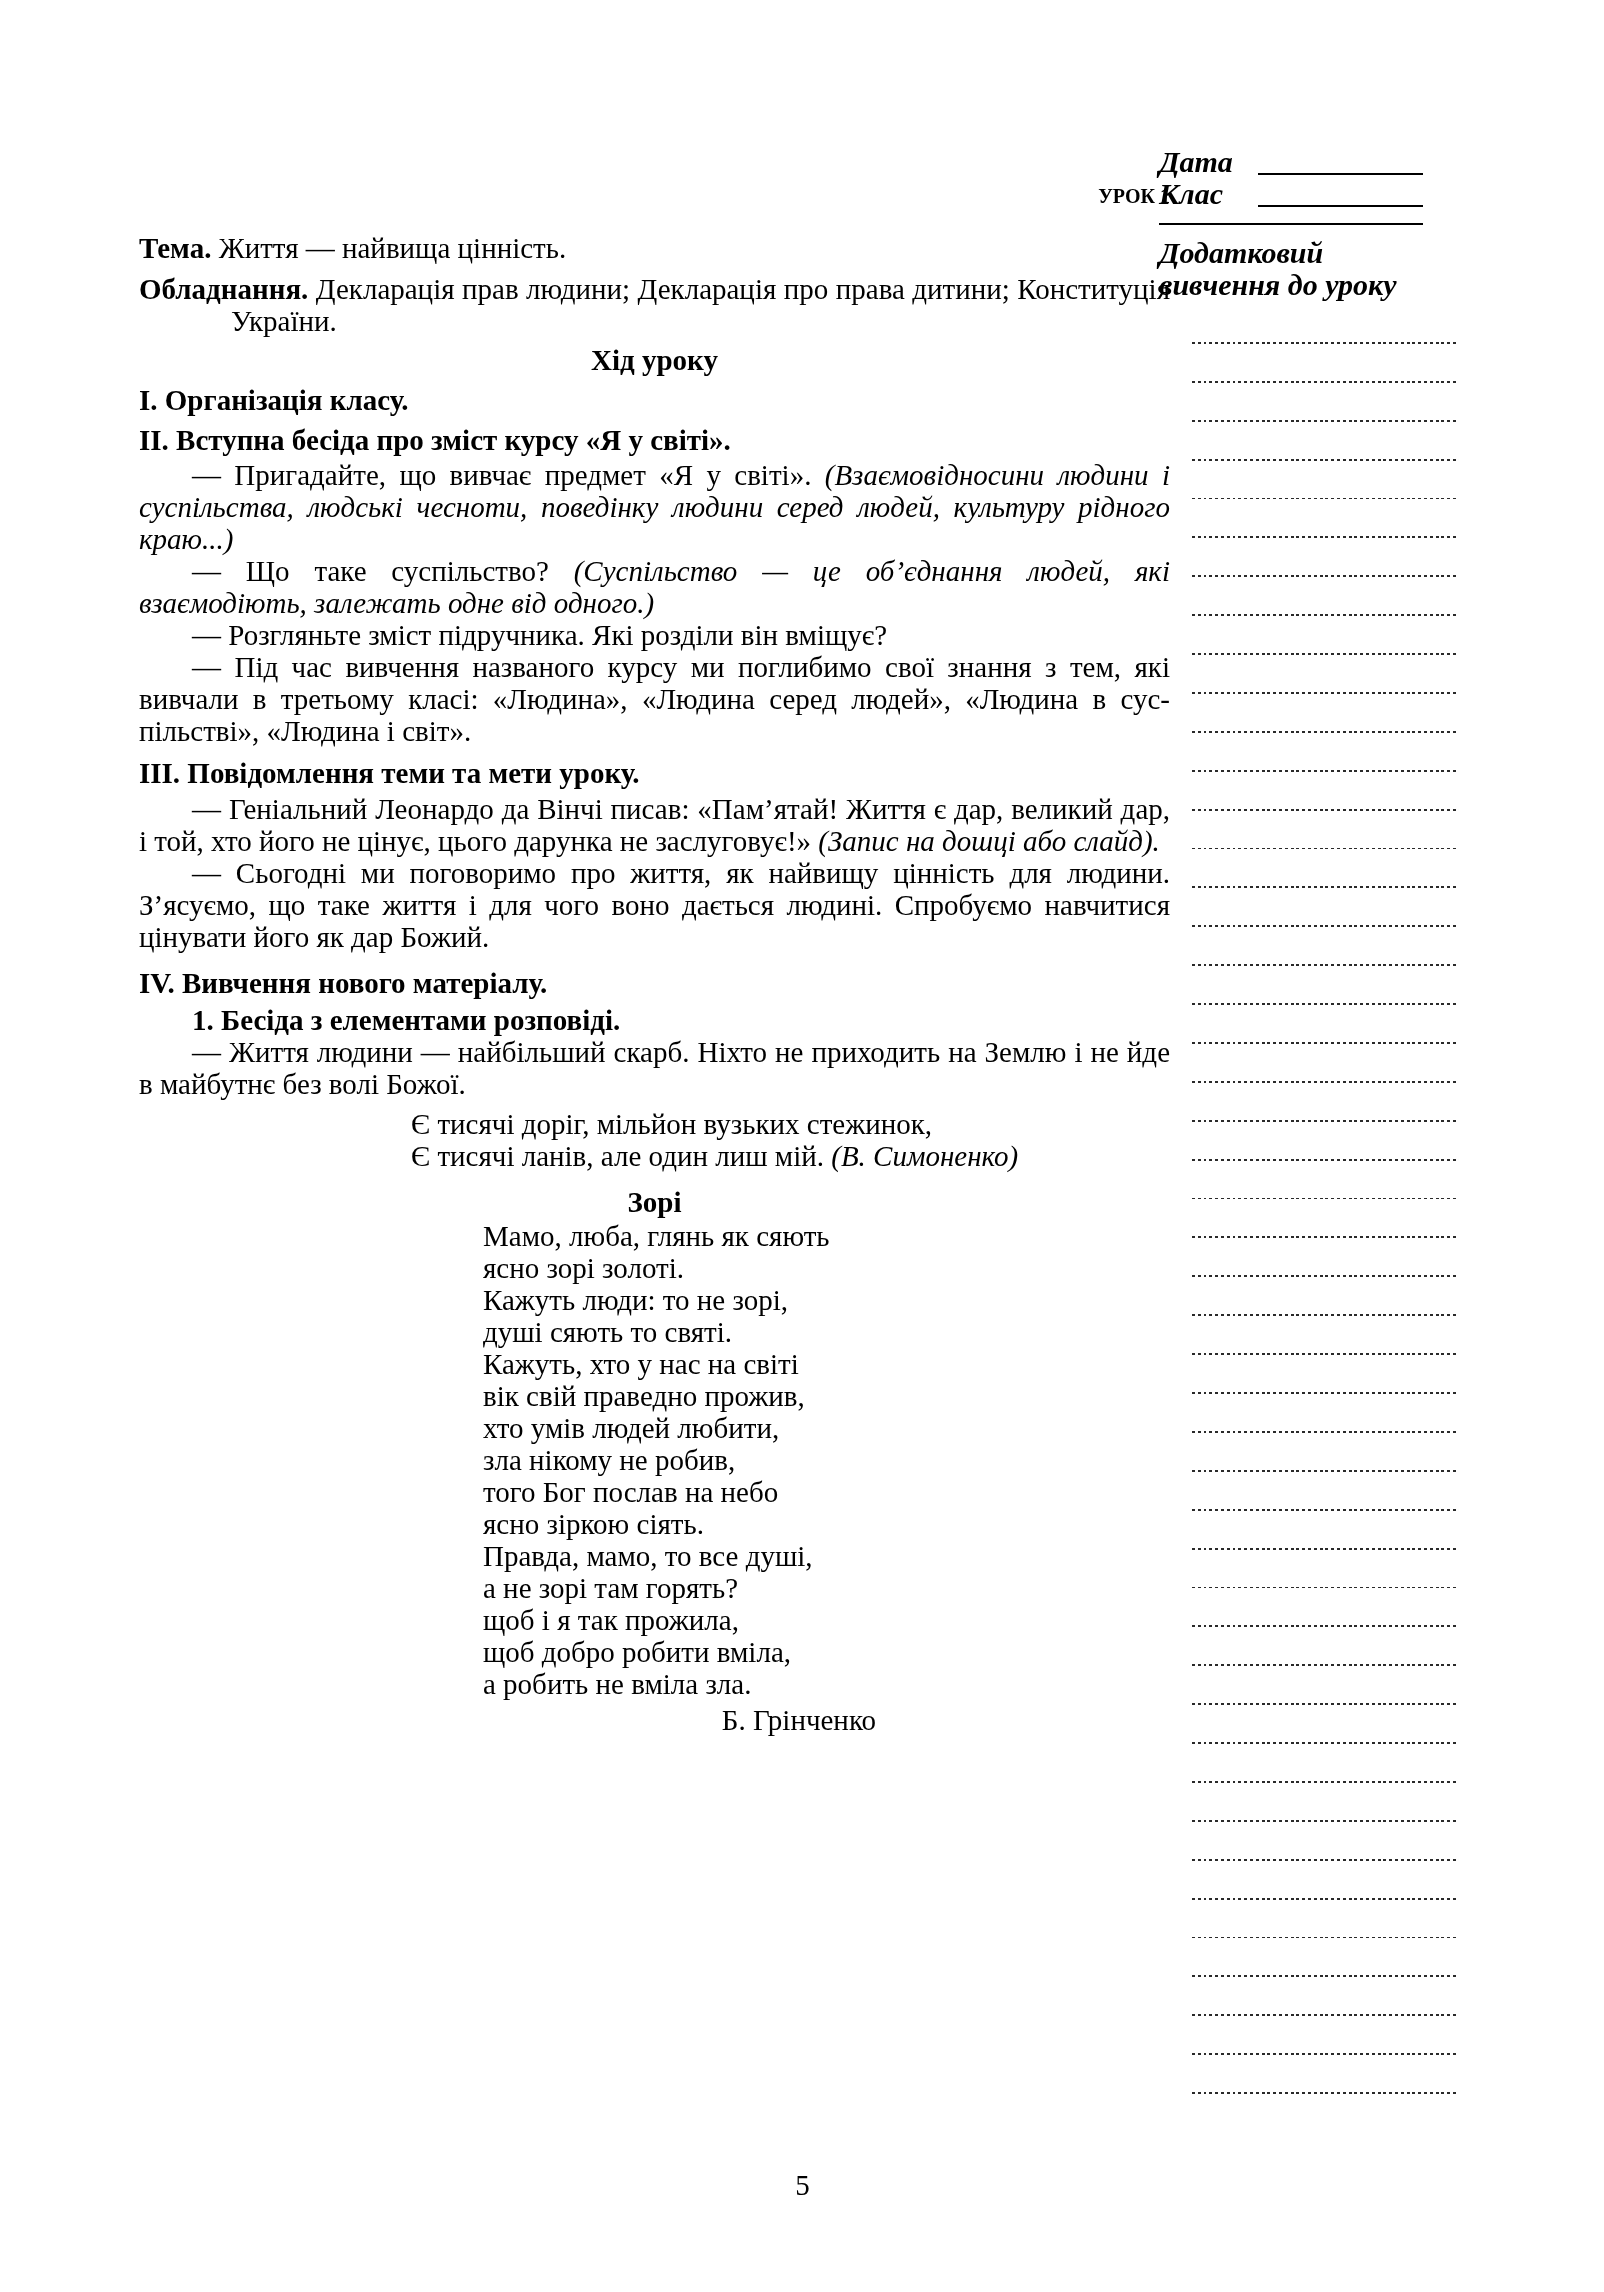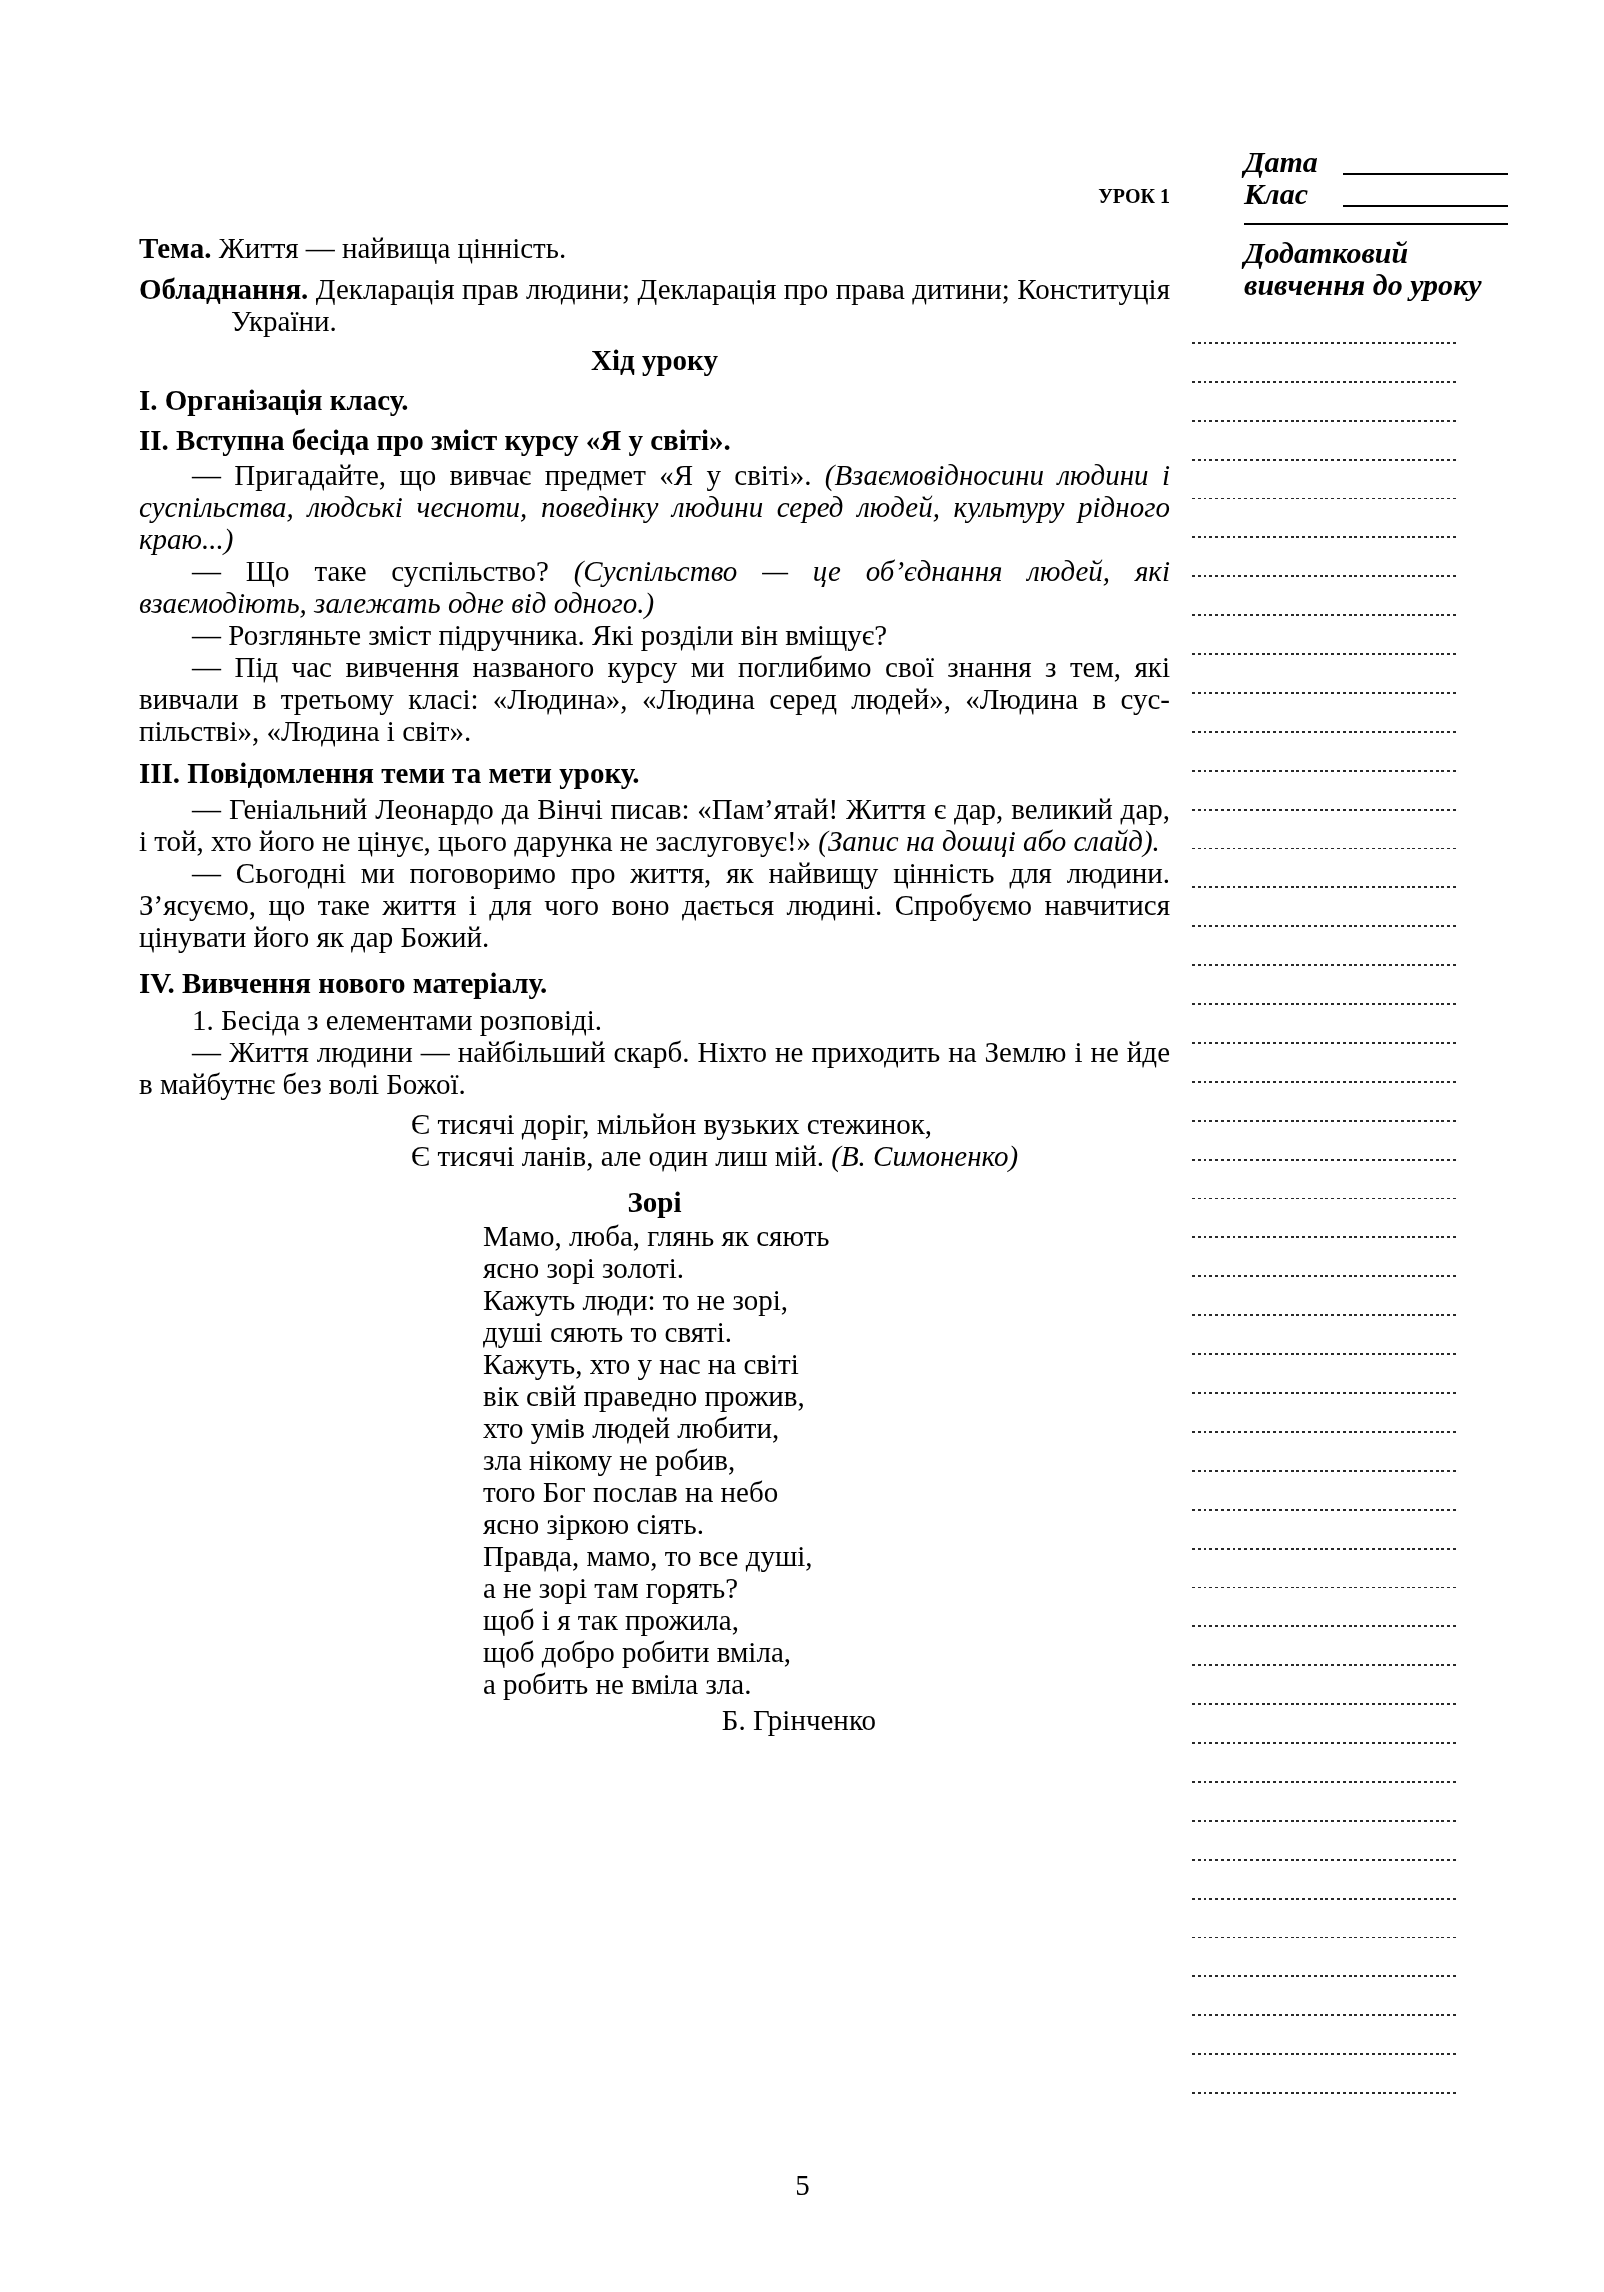--- a/index.html
+++ b/index.html
@@ -19,30 +19,30 @@
   .h-urok{
     font-size:20px;line-height:39px;font-weight:bold;
     text-align:right;margin:0 0 15.5px 0;
   }
   .hang{ text-align:justify; padding-left:92px; text-indent:-92px; margin:0 0 9.7px 0;}
   .hang .lbl{font-weight:bold;}
   .h-center{font-weight:bold;text-align:center;font-size:29px;line-height:35px;margin:5.8px 0 5.8px 0;}
   .h-sec{font-weight:bold;margin:0 0 7.8px 0;line-height:32px;}
   .h-sec3{font-weight:bold;margin:9.7px 0 3.9px 0;line-height:32px;}
   .h-sec4{font-weight:bold;margin:13.6px 0 5.8px 0;line-height:32px;}
-  .h-sub{font-weight:normal;margin:0 0 0 0;text-indent:53px;line-height:32px;}
+  .h-sub{font-weight:bold;margin:0 0 0 0;text-indent:53px;line-height:32px;}
   .para{ text-align:justify; text-indent:53px; margin:0;}
   .quote{ margin:7.8px 0 13.6px 272px; line-height:32px;}
   .poem{ margin:1.9px 0 0 344px; line-height:32px;}
   .poem-title{ font-weight:bold; text-align:center; margin:7.8px 0 0 0; line-height:32px;}
   .poem-author{ width:737px; text-align:right; margin:3.9px 0 0 0; line-height:32px;}
   .q-author{ font-style:italic;}
   
   #side{
-    position:absolute;left:1244px;top:146px;width:264px;
+    position:absolute;left:1159px;top:146px;width:264px;
     font-size:30px;line-height:32px;font-weight:bold;font-style:italic;
   }
   .side-row{display:flex;height:32px;}
   .side-row .side-lbl{width:99px;}
   .side-row .fill-line{flex:1;border-bottom:2.9px solid #000;margin-bottom:2.9px;}
   .side-divider{border-top:2.9px solid #000;margin-top:12.6px;height:0;}
   .side-header{margin-top:12.6px;}
   #ruled{position:absolute;left:1192px;top:342px;width:264px;}
   .dotline{
     height:1.9px;margin-bottom:37px;

